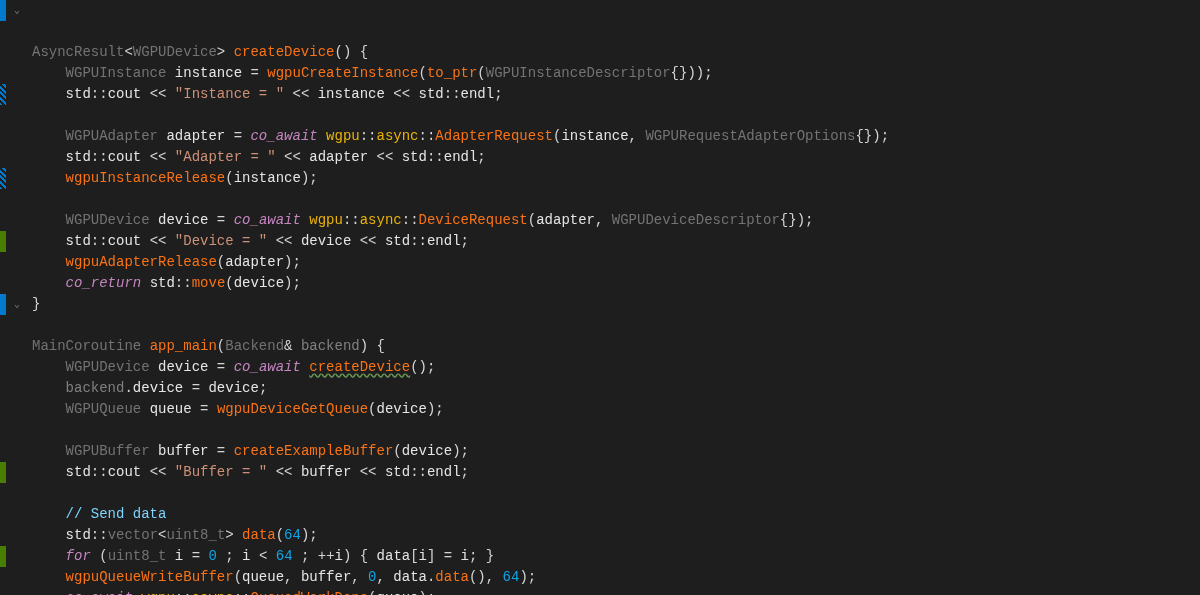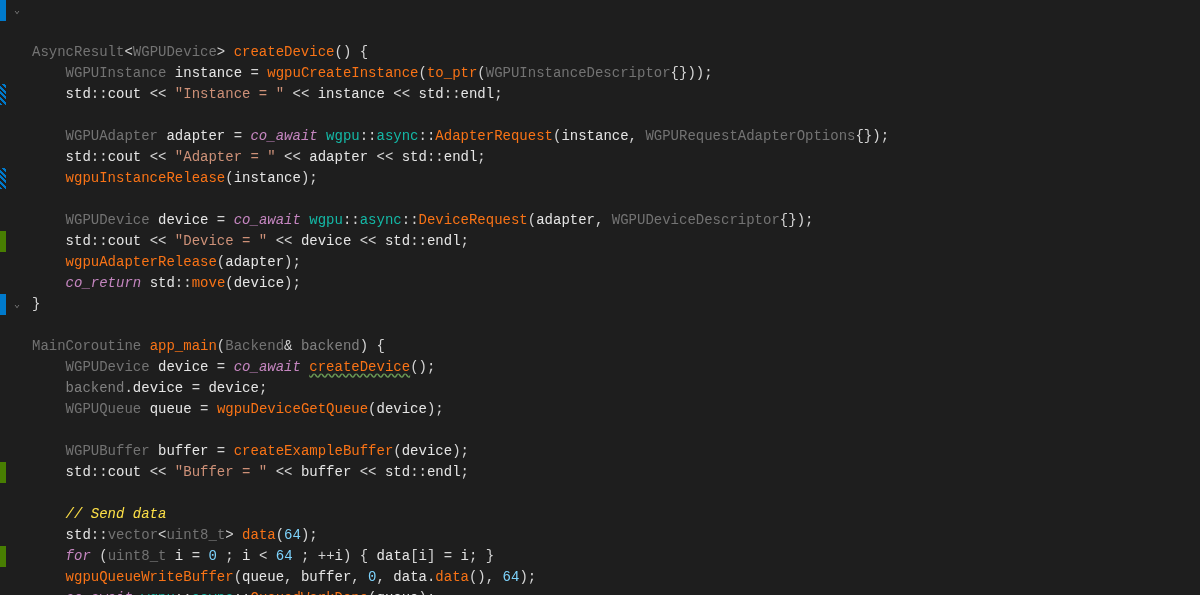--- a/index.html
+++ b/index.html
@@ -44,24 +44,24 @@
       padding-left: 4px;
       white-space: pre;
     }
     .line { height: 21px; }
     .t-type { color: #737373; }
     .t-func { color: #f97316; }
     .t-control { color: #c586c0; font-style: italic; }
     .t-var { color: #e5e5e5; }
     .t-param { color: #808080; }
     .t-string { color: #ce9178; }
-    .t-num { color: #7dd3fc; }
-    .t-comment { color: #fde047; font-style: italic; }
+    .t-num { color: #0ea5e9; }
+    .t-comment { color: #7dd3fc; }
     .t-punct { color: #d4d4d4; }
-    .t-namespace { color: #14b8a6; }
+    .t-namespace { color: #eab308; }
     .squiggle {
       text-decoration: underline wavy #6a9955;
       text-underline-offset: 2px;
     }
   </style>
 </head>
 <body>
 
 <div class="gutter">
   <div id="gutter-markers">

